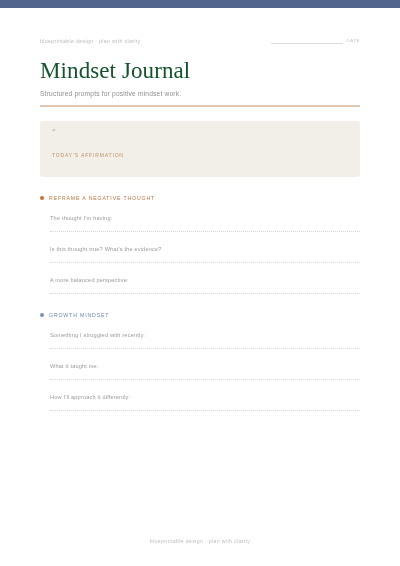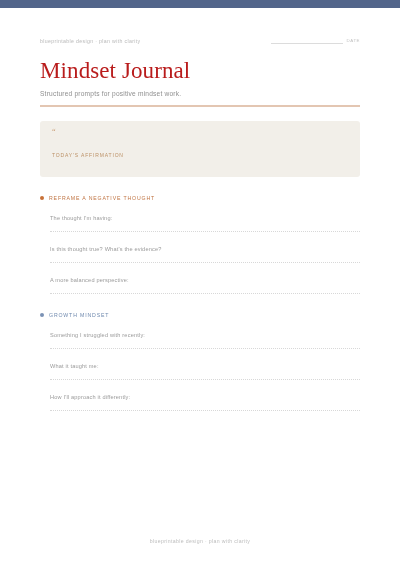--- a/index.html
+++ b/index.html
@@ -71,21 +71,21 @@
     letter-spacing: 0.5px;
     color: #c2c2c2;
     padding-bottom: 1px;
   }
 
   
   .title {
     font-family: "Liberation Serif", serif;
     font-size: 23px;
     font-weight: 400;
-    color: #b91c1c;
+    color: #14532d;
     margin: 14px 0 0 0;
     letter-spacing: 0.1px;
     line-height: 1.1;
   }
   .subtitle {
     font-size: 6.6px;
     color: #8f8f8f;
     margin-top: 7px;
     letter-spacing: 0.2px;
   }

